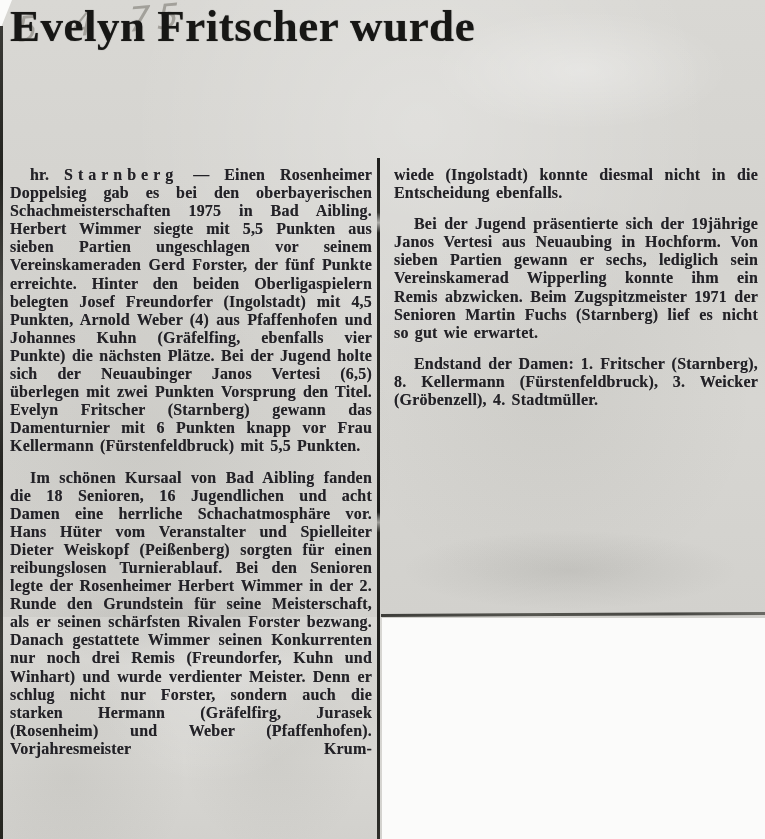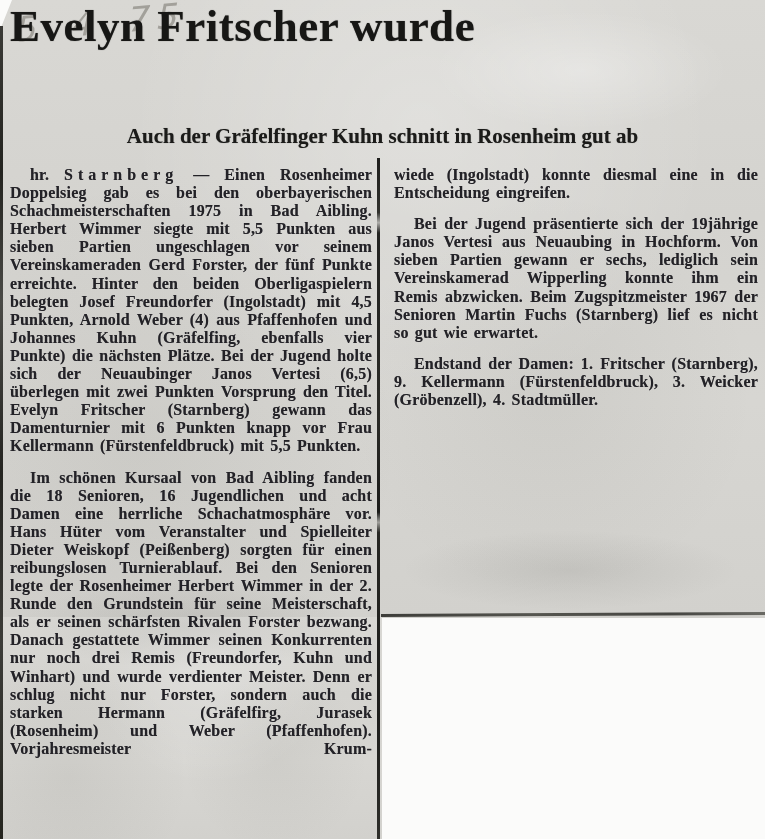--- a/index.html
+++ b/index.html
@@ -74,31 +74,30 @@
   <div id="torn-left-edge"></div>
   <div id="cut-bottom-edge"></div>
   <div id="column-divider-rule"></div>
 
   <div id="handwritten-date">5 4 75</div>
 
   <div id="headline">
     <div>Evelyn Fritscher wurde</div>
   </div>
 
-  <div id="subheadline">Auch der Gräfelfinger Kuhn schnitt in Rosenheim gut ab</div>
 
   <div id="left-column" class="col">
     <p>
       <span>hr.</span>
       <span class="spaced-name">Starnberg</span>
       <span>—</span>
       <span>Einen Rosenheimer Doppelsieg gab es bei den oberbayerischen Schachmeisterschaften 1975 in Bad Aibling. Herbert Wimmer siegte mit 5,5 Punkten aus sieben Partien ungeschlagen vor seinem Vereinskameraden Gerd Forster, der fünf Punkte erreichte. Hinter den beiden Oberligaspielern belegten Josef Freundorfer (Ingolstadt) mit 4,5 Punkten, Arnold Weber (4) aus Pfaffenhofen und Johannes Kuhn (Gräfelfing, ebenfalls vier Punkte) die nächsten Plätze. Bei der Jugend holte sich der Neuaubinger Janos Vertesi (6,5) überlegen mit zwei Punkten Vorsprung den Titel. Evelyn Fritscher (Starnberg) gewann das Damenturnier mit 6 Punkten knapp vor Frau Kellermann (Fürstenfeldbruck) mit 5,5 Punkten.</span>
     </p>
     <p class="cut-off">Im schönen Kursaal von Bad Aibling fanden die 18 Senioren, 16 Jugendlichen und acht Damen eine herrliche Schachatmosphäre vor. Hans Hüter vom Veranstalter und Spielleiter Dieter Weiskopf (Peißenberg) sorgten für einen reibungslosen Turnierablauf. Bei den Senioren legte der Rosenheimer Herbert Wimmer in der 2. Runde den Grundstein für seine Meisterschaft, als er seinen schärfsten Rivalen Forster bezwang. Danach gestattete Wimmer seinen Konkurrenten nur noch drei Remis (Freundorfer, Kuhn und Winhart) und wurde verdienter Meister. Denn er schlug nicht nur Forster, sondern auch die starken Hermann (Gräfelfirg, Jurasek (Rosenheim) und Weber (Pfaffenhofen). Vorjahresmeister Krum-</p>
   </div>
 
   <div id="right-column" class="col">
-    <p class="no-indent">wiede (Ingolstadt) konnte diesmal eine in die Entscheidung eingreifen.</p>
-    <p>Bei der Jugend präsentierte sich der 19jährige Janos Vertesi aus Neuaubing in Hochform. Von sieben Partien gewann er sechs, lediglich sein Vereinskamerad Wipperling konnte ihm ein Remis abzwicken. Beim Zugspitzmeister 1967 der Senioren Martin Fuchs (Starnberg) lief es nicht so gut wie erwartet.</p>
-    <p>Endstand der Damen: 1. Fritscher (Starnberg), 9. Kellermann (Fürstenfeldbruck), 3. Weicker (Gröbenzell), 4. Stadtmüller.</p>
+    <p class="no-indent">wiede (Ingolstadt) konnte diesmal nicht in die Entscheidung ebenfalls.</p>
+    <p>Bei der Jugend präsentierte sich der 19jährige Janos Vertesi aus Neuaubing in Hochform. Von sieben Partien gewann er sechs, lediglich sein Vereinskamerad Wipperling konnte ihm ein Remis abzwicken. Beim Zugspitzmeister 1971 der Senioren Martin Fuchs (Starnberg) lief es nicht so gut wie erwartet.</p>
+    <p>Endstand der Damen: 1. Fritscher (Starnberg), 8. Kellermann (Fürstenfeldbruck), 3. Weicker (Gröbenzell), 4. Stadtmüller.</p>
   </div>
 
 </div>
 
 </body></html>

